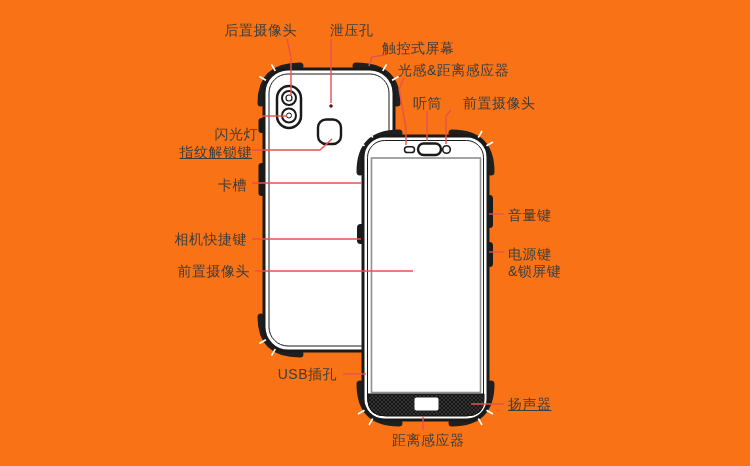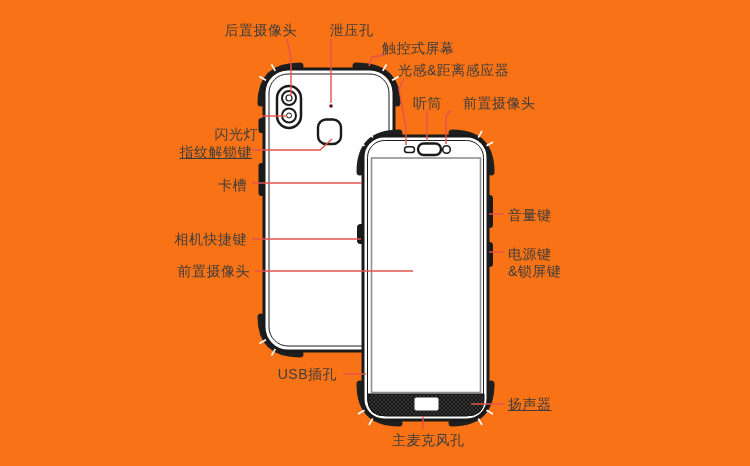--- a/index.html
+++ b/index.html
@@ -129,15 +129,15 @@
   <div class="lbl r" style="right:492px;top:109px;margin-top:18px;">闪光灯</div>
   <div class="lbl r" style="right:498px;top:145px;text-decoration:underline;">指纹解锁键</div>
   <div class="lbl r" style="right:503px;top:178px;">卡槽</div>
   <div class="lbl r" style="right:503px;top:232px;">相机快捷键</div>
   <div class="lbl r" style="right:500px;top:264px;">前置摄像头</div>
   <div class="lbl r" style="right:413px;top:367px;margin-left:33px;">USB插孔</div>
   <div class="lbl" style="left:508px;top:208px;">音量键</div>
   <div class="lbl multi" style="left:508px;top:246px;">电源键
 &amp;锁屏键</div>
   <div class="lbl" style="left:508px;top:397px;text-decoration:underline;">扬声器</div>
-  <div class="lbl" style="left:392px;top:433px;">主麦克风孔</div>
+  <div class="lbl" style="left:392px;top:433px;">距离感应器</div>
 
 </div>
 
 </body></html>

